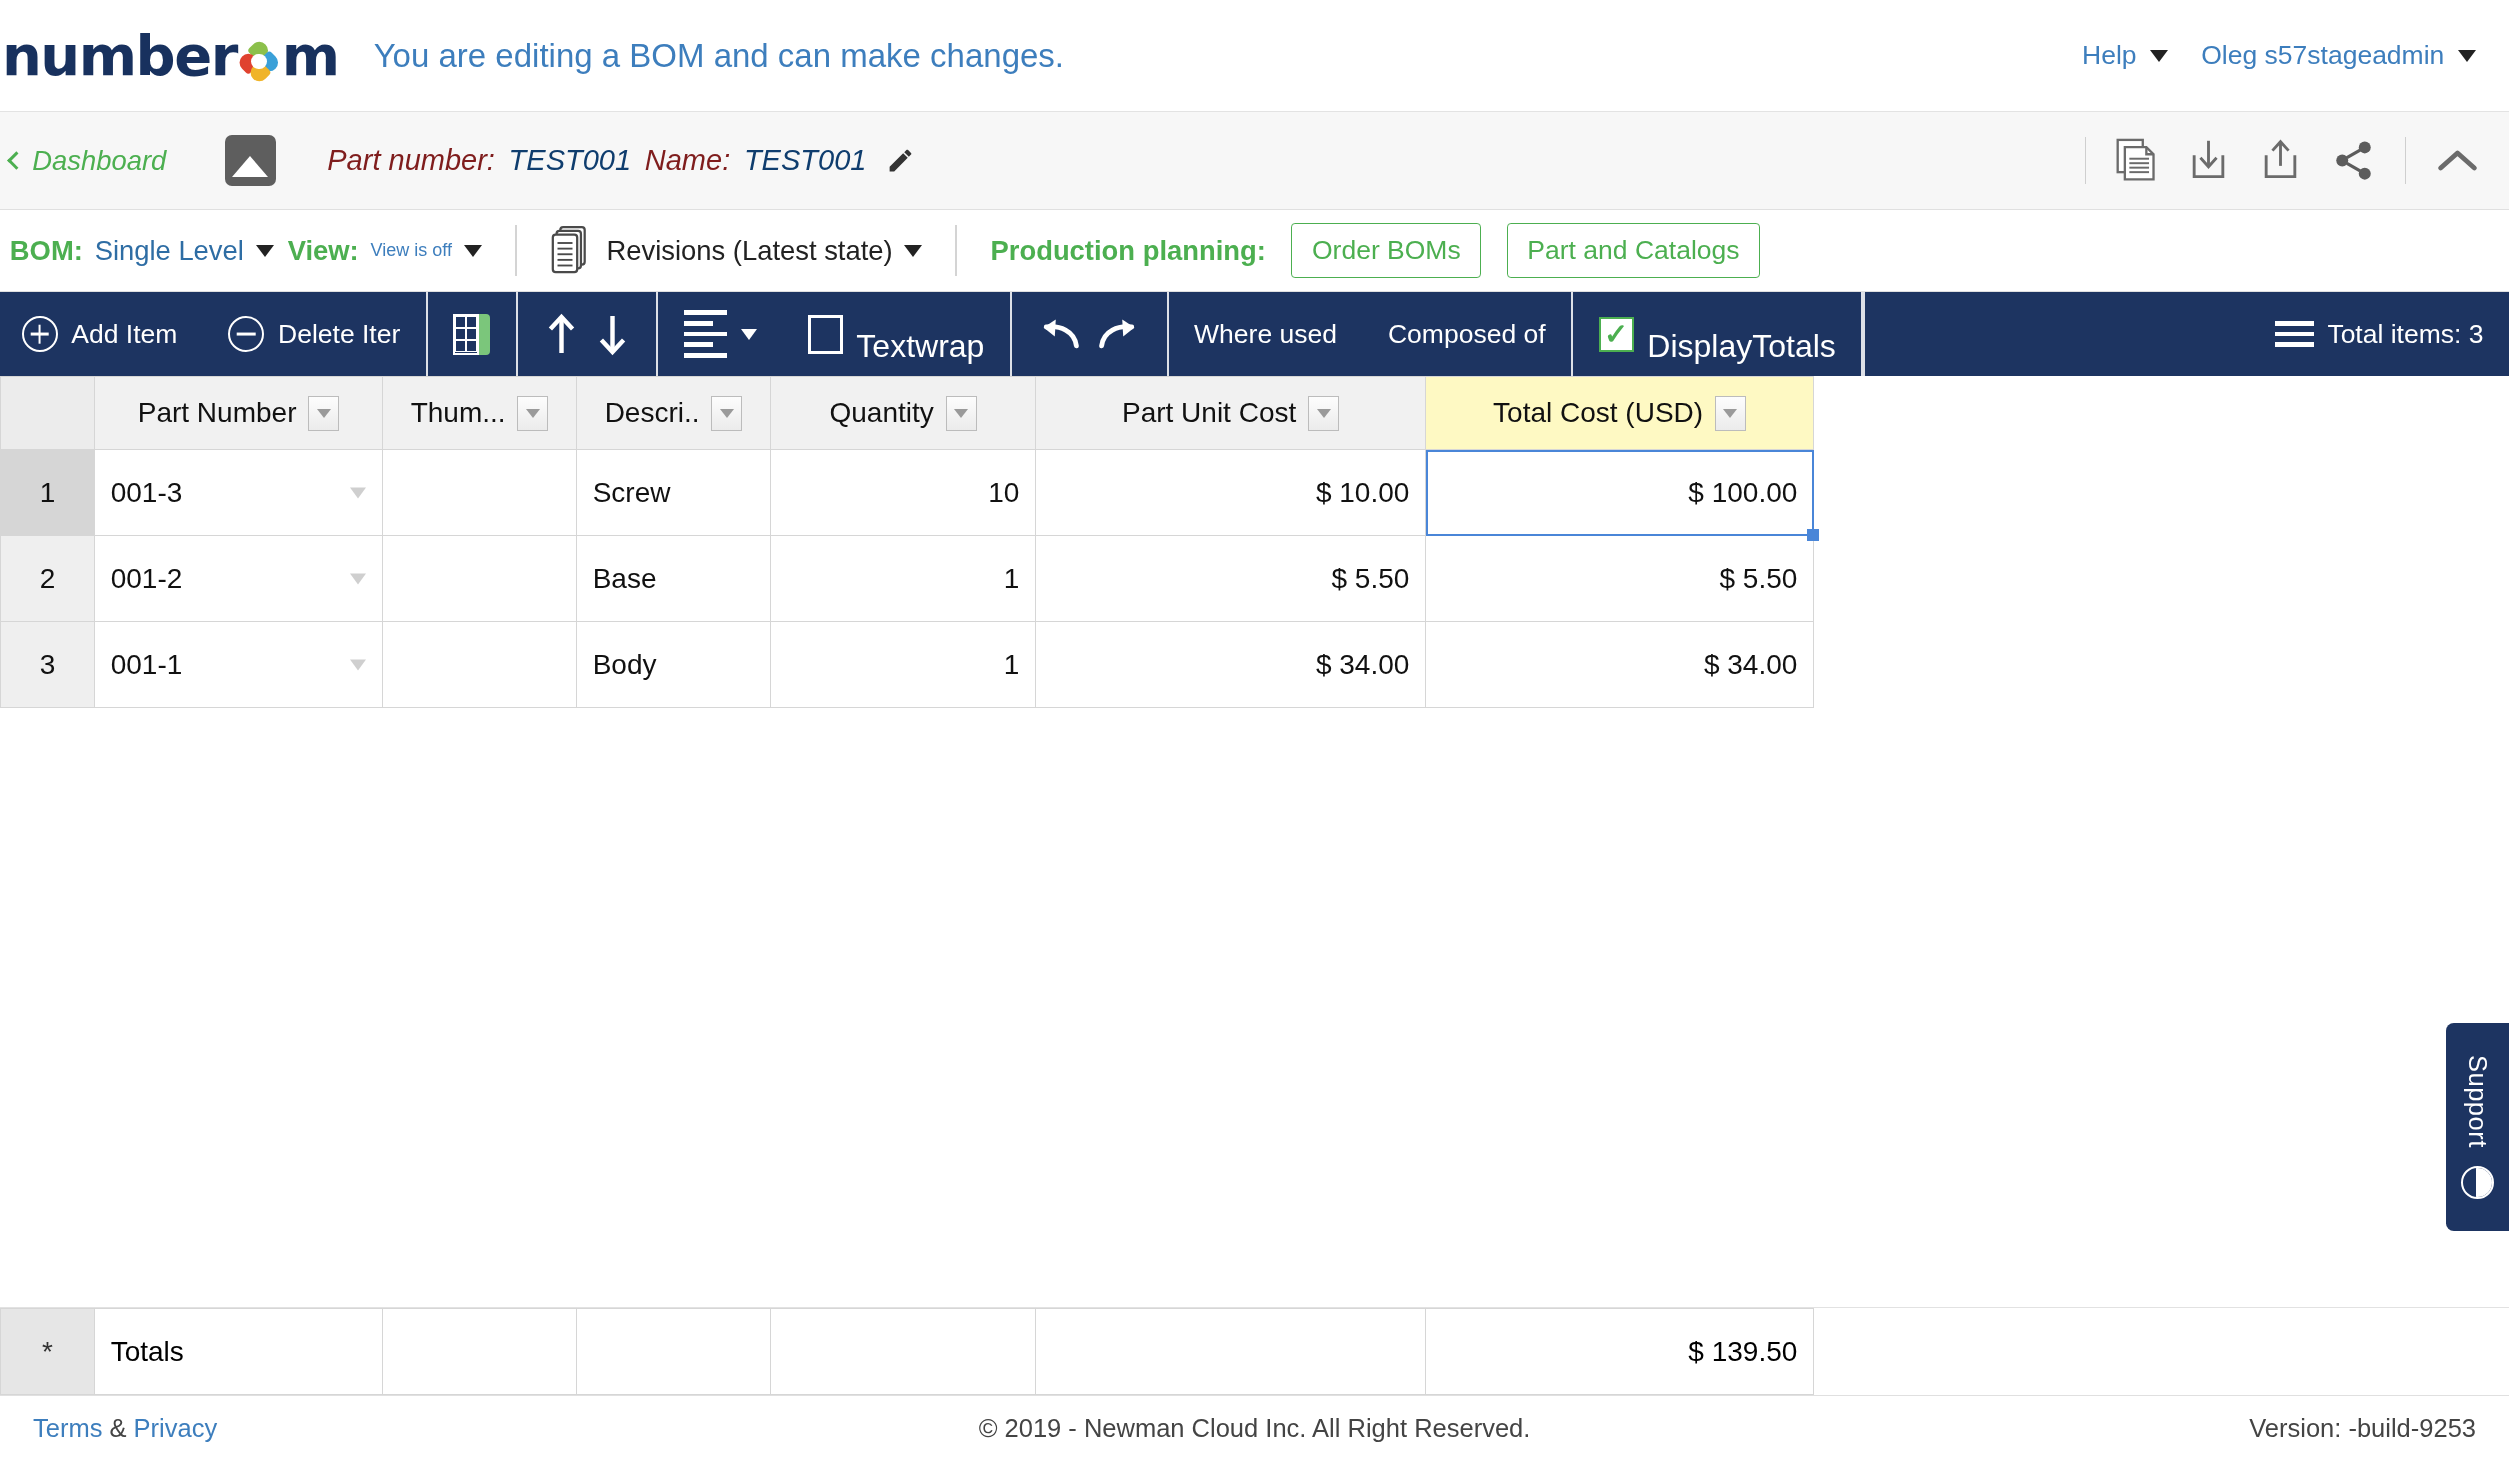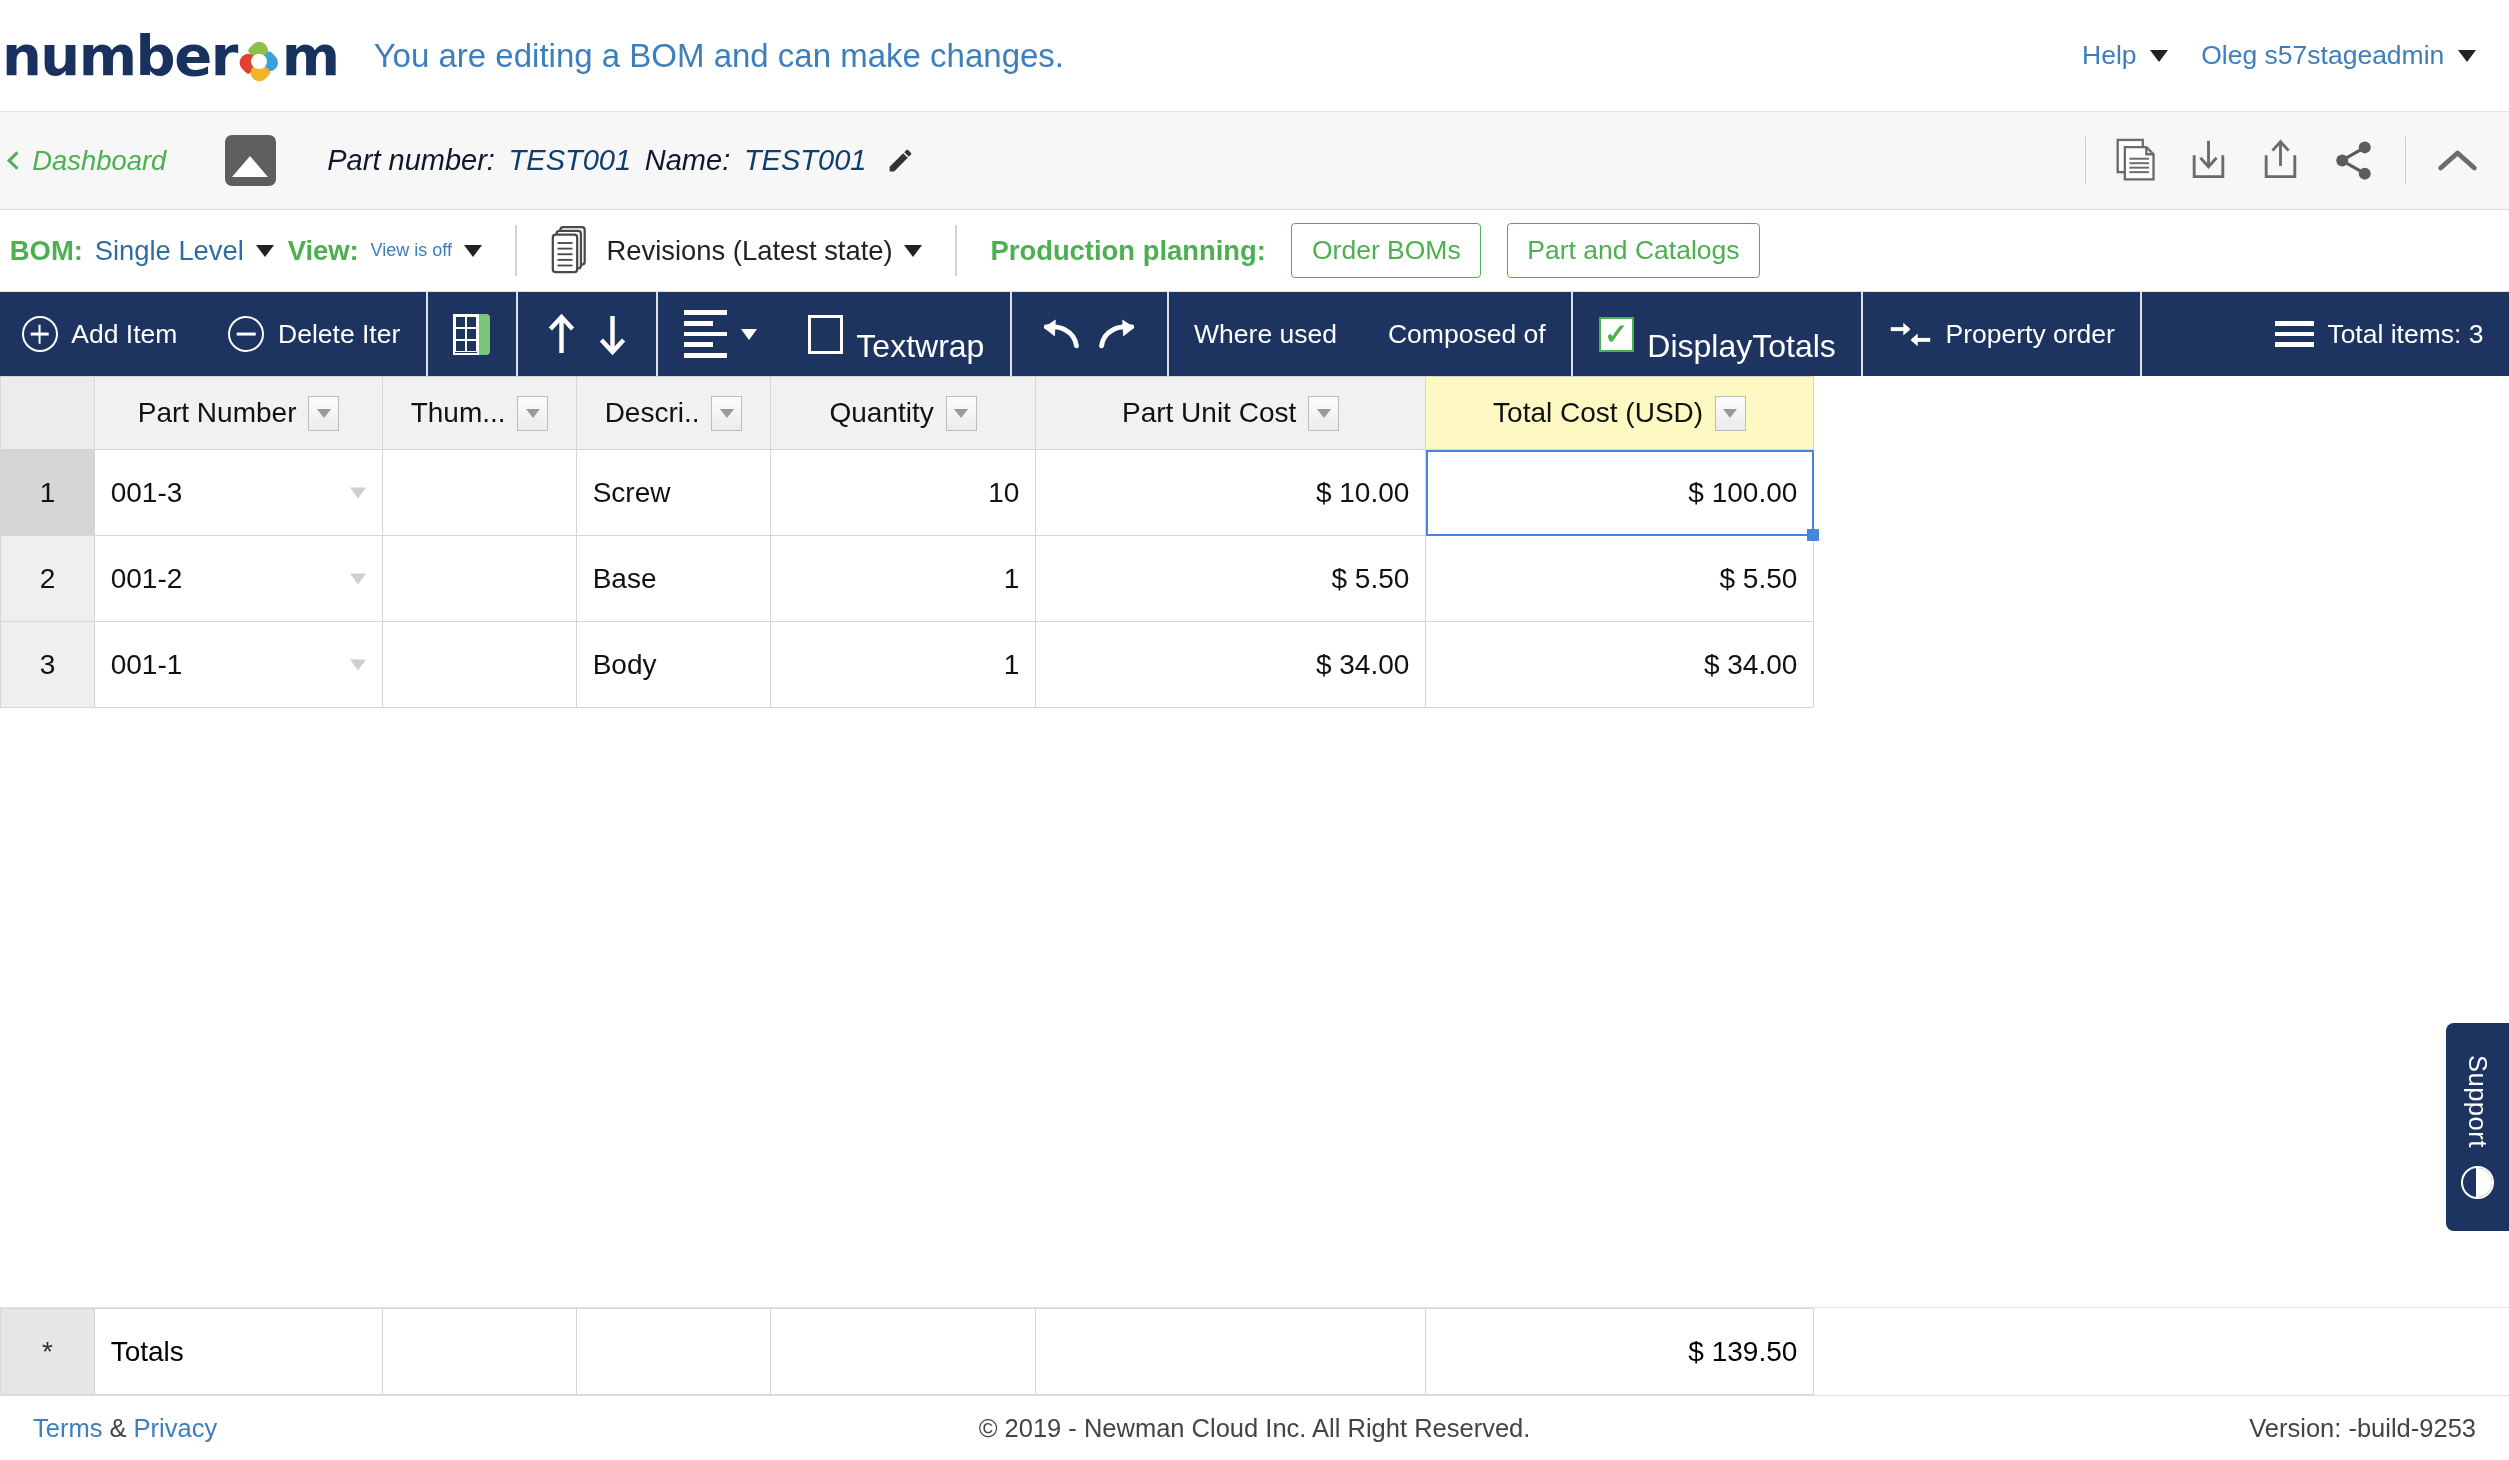--- a/index.html
+++ b/index.html
@@ -50,21 +50,21 @@
   .chev-left { display:inline-block; width:12.7px; height:12.7px; border-left:3.9px solid #4caf50; border-bottom:3.9px solid #4caf50; transform: rotate(45deg); margin-right:3.9px;}
   .thumb-icon {
     width: 51px; height: 51px; background:#5e5e5e; border-radius:6.9px; margin-left: 59px;
     position: relative; overflow:hidden; flex:0 0 51px;
   }
   .thumb-icon::after{
     content:""; position:absolute; bottom:8.8px; left:6.9px; width:0;height:0;
     border-left:18.6px solid transparent;border-right:18.6px solid transparent;border-bottom:21.6px solid #fff;
   }
   .crumb-text { margin-left: 51px; font-size: 29px; color:#333; display:flex; align-items:center; gap: 13.7px; }
-  .crumb-label { color:#0f172a; }
+  .crumb-label { color:#7f1d1d; }
   .crumb-val { color:#0f3d6e; font-weight:500; }
   .pencil { font-size:26.5px; color:#333; margin-left:5.9px; cursor:pointer; display:inline-block; transform: rotate(0deg); }
 
   .crumb-right { margin-left:auto; display:flex; align-items:center; gap: 29px; }
   .vdiv { width:1px; height:47px; background:#cfcfcf; }
   .icon-btn { cursor:pointer; display:flex; align-items:center; justify-content:center; }
 
   
   .bombar {
     height: 82px; flex:0 0 82px;
@@ -393,31 +393,20 @@
     <div class="tool">
       <span class="chk-green">
           <span>✓</span>
         </span>
       <span class="two-line">
         <span>Display</span>
         <span>Totals</span>
       </span>
     </div>
     <div class="tdiv"></div>
-    <div class="tool">
-      <span>
-        <svg width="43" height="35" viewBox="0 0 24 18">
-          <line x1="1" y1="6" x2="11" y2="6" stroke="#fff" stroke-width="2.2"></line>
-          <path d="M8 2.5 L12 6 L8 9.5" fill="#fff"></path>
-          <line x1="23" y1="12" x2="13" y2="12" stroke="#fff" stroke-width="2.2"></line>
-          <path d="M16 8.5 L12 12 L16 15.5" fill="#fff"></path>
-        </svg>
-      </span>
-      <span>Property order</span>
-    </div>
     <div class="tdiv"></div>
     <div class="tool totitems">
       <span class="hamb">
           <i></i>
           <i></i>
           <i></i>
         </span>
       <span>Total items: 3</span>
     </div>
   </div>

